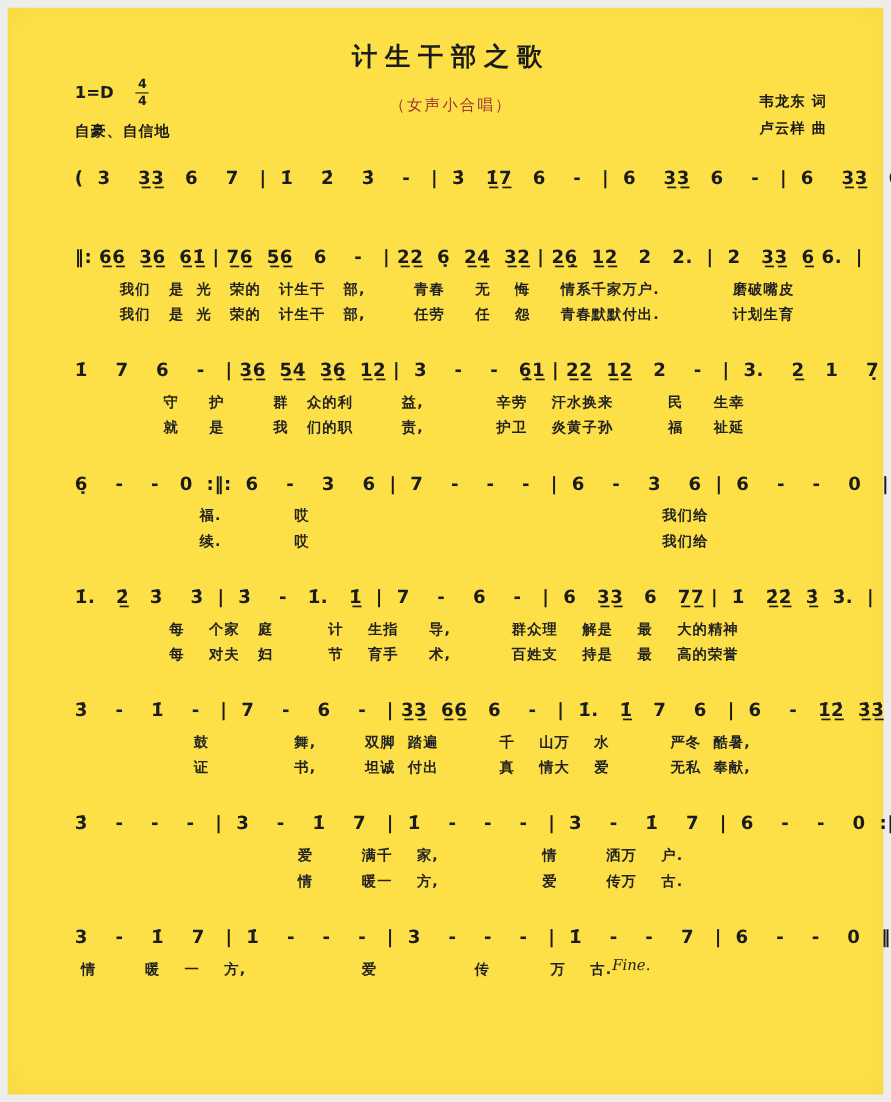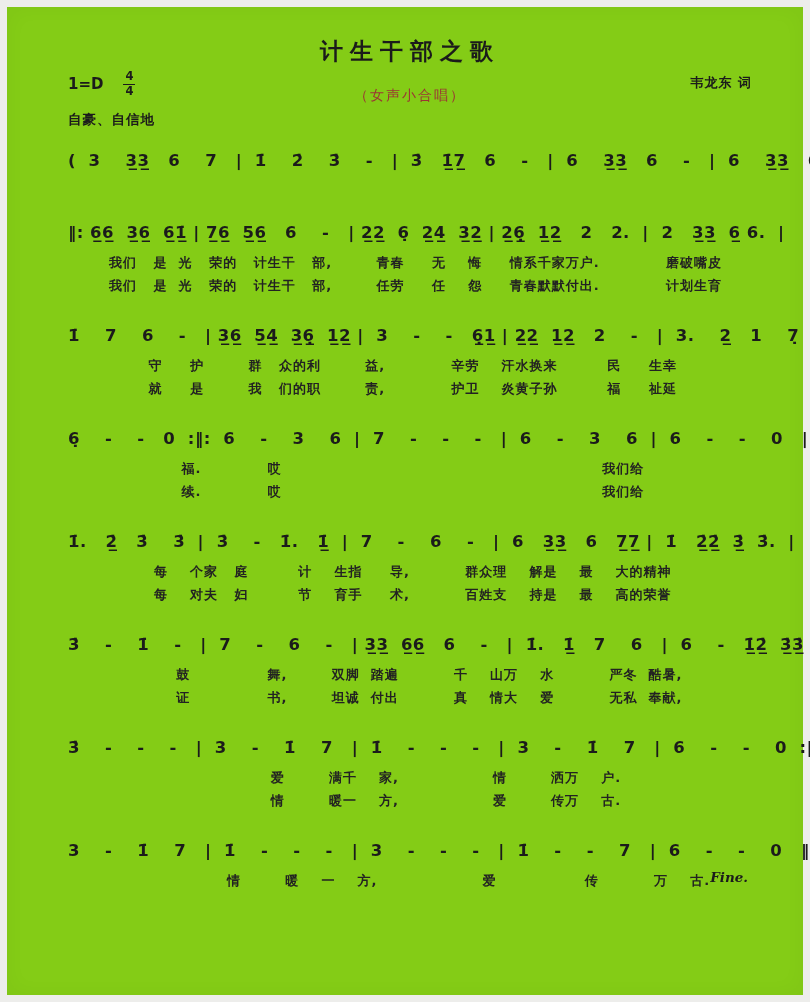--- a/index.html
+++ b/index.html
@@ -1,19 +1,19 @@
 <!DOCTYPE html>
 <html><head>
 <meta charset="utf-8">
 <style>
   html,body { margin:0; padding:0; background:#e6e6e4; }
   .page {
     width:810px; height:1002px; box-sizing:border-box;
     margin:0 auto; position:relative;
-    background:#84cc16;
+    background:#fde047;
     box-shadow: inset 0 0 0 7px #ededeb, inset 0 0 28px rgba(0,0,0,0.06);
     padding:30px 58px 24px 68px;
     font-family:"DejaVu Sans", sans-serif;
     color:#1b1b1b;
     overflow:hidden;
   }
   .title {
     text-align:center; font-size:23px; font-weight:bold;
     letter-spacing:7px; margin-top:6px;
   }
@@ -24,37 +24,37 @@
   .hdr-left { width:200px; }
   .key-line { display:flex; align-items:center; gap:20px; font-weight:bold; font-size:15px; }
   .frac { display:inline-flex; flex-direction:column; align-items:center; line-height:1; font-size:11.5px; font-weight:bold; }
   .frac .num { border-bottom:1.5px solid #1b1b1b; padding:0 2px 1px; }
   .frac .den { padding-top:1px; }
   .tempo { margin-top:14px; font-weight:bold; font-size:13.5px; letter-spacing:1px; }
   .subtitle {
     margin-top:16px; text-align:center;
     color:#9c3434; font-size:14px; font-weight:normal; letter-spacing:2px;
   }
-  .credits { width:200px; text-align:right; font-size:13px; font-weight:bold; line-height:1.9; letter-spacing:1px; }
+  .credits { width:200px; text-align:right; font-size:13px; font-weight:bold; line-height:1.9; letter-spacing:1px;margin-top:10px; }
   .score { margin-top:18px; }
   .system { }
   .notes {
     font-weight:bold; font-size:16.5px; line-height:28px;
     white-space:pre; letter-spacing:0.5px;
   }
   .lyrics { margin-top:4px; }
   .lyric {
     font-weight:bold; font-size:13px; line-height:23px;
     white-space:pre; letter-spacing:1px; color:#222;
   }
   .sys-intro   { margin-bottom:44px; }
   .sys-normal  { margin-bottom:25px;text-align:center; }
-  .last-row { display:flex; justify-content:flex-end; align-items:flex-start; margin-top:4px;margin-left:28px; }
+  .last-row { display:flex; justify-content:flex-start; align-items:flex-start; margin-top:4px; }
   .fine {
-    font-family:"DejaVu Serif", serif; font-style:italic; font-weight:bold;
+    font-family:"DejaVu Serif", serif; font-style:italic; font-weight:normal;
     font-size:13.5px; padding-right:4px;
   }
 </style>
 </head>
 <body>
 
 <div class="page">
 
   <div class="title">计生干部之歌</div>
 
@@ -67,20 +67,21 @@
           <span class="den">4</span>
         </span>
       </div>
       <div class="tempo">自豪、自信地</div>
     </div>
 
     <div class="subtitle">（女声小合唱）</div>
 
     <div class="credits">
       <div>韦龙东  词</div>
+      <div>卢云样  曲</div>
     </div>
   </div>
 
   <div class="score">
 
     <div class="system sys-intro">
       <div class="notes">(  3    3̲3̲   6    7   |  1̇    2̇    3̇    -   |  3̇   1̲̇7̲   6    -   |  6    3̲3̲   6    -   |  6    3̲3̲   6   0  ) |</div>
     </div>
 
     <div class="system sys-normal">

